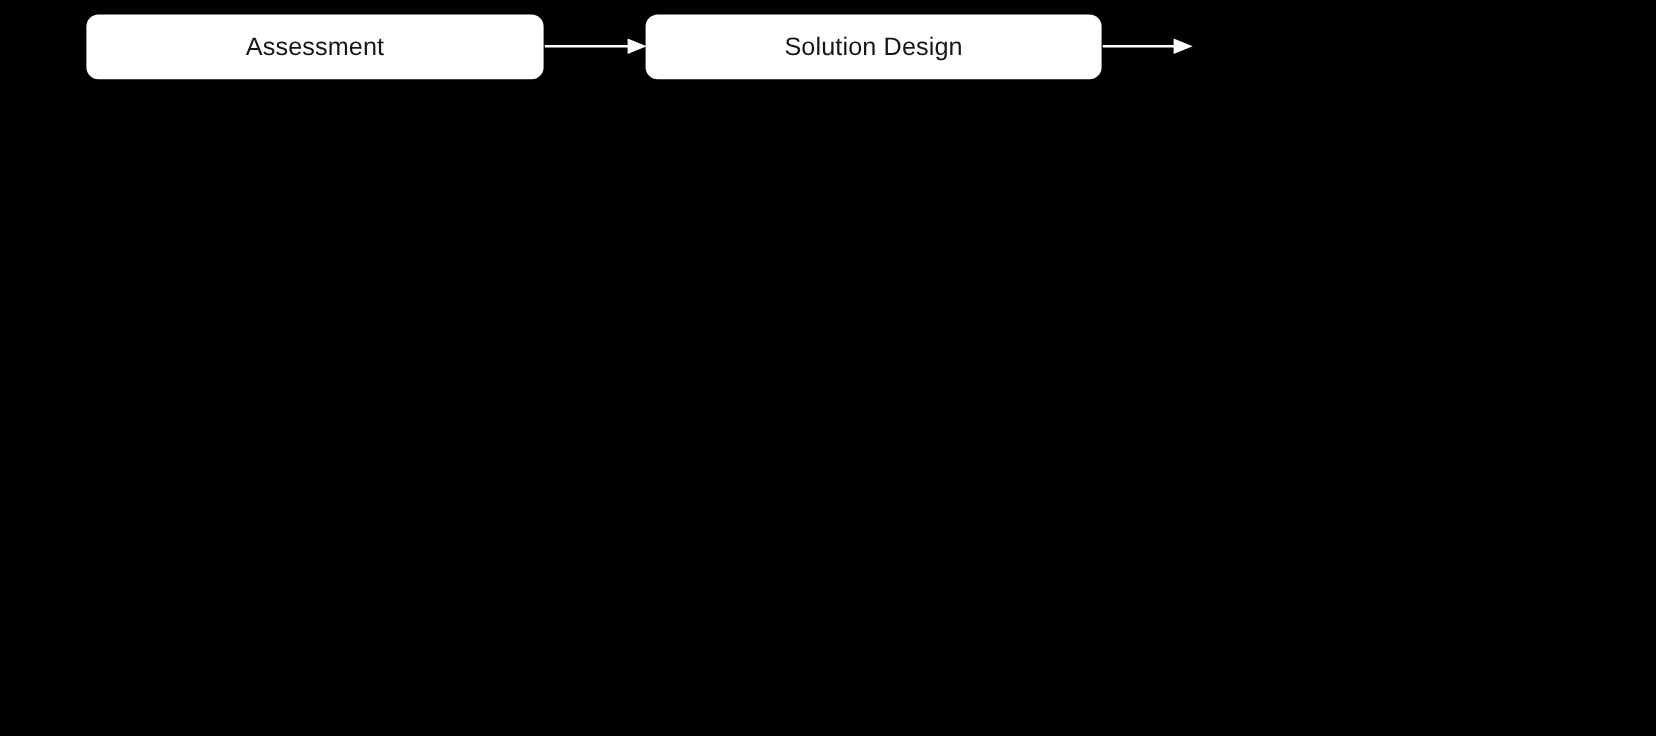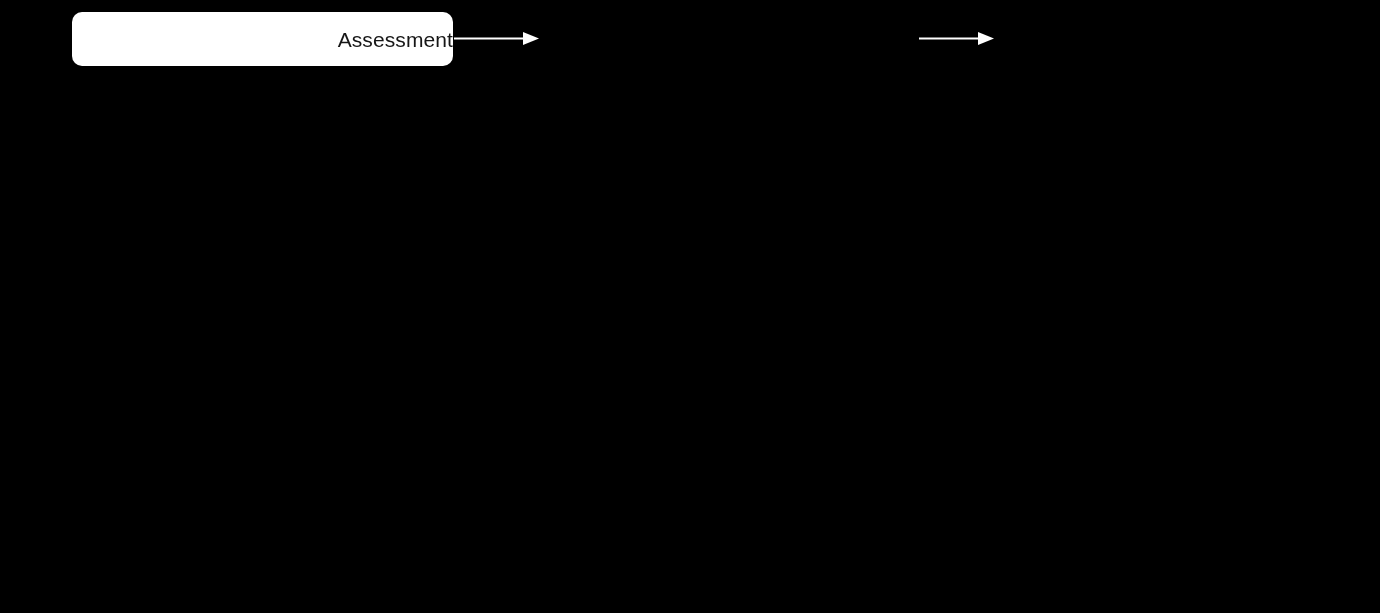--- a/index.html
+++ b/index.html
@@ -28,21 +28,21 @@
   
   .process-node {
     position: absolute;
     top: 12px;
     height: 54px;
     background: #FFFFFF;
     border-radius: 10px;
     box-sizing: border-box;
     display: flex;
     align-items: center;
-    justify-content: flex-end;
+    justify-content: center;
     overflow: hidden;
   }
   .process-node .node-label {
     font-family: "Liberation Sans", sans-serif;
     font-size: 21px;
     font-weight: 400;
     color: #161616;
     line-height: 1;
     letter-spacing: 0.1px;
     white-space: nowrap;
@@ -73,20 +73,23 @@
     <span class="node-label">Assessment</span>
   </div>
 
   <div id="arrow-assessment-to-solution-design" class="connector-arrow">
     <svg viewBox="0 0 86 26" preserveAspectRatio="none">
       <line x1="1" y1="12.5" x2="72" y2="12.5" stroke="#FFFFFF" stroke-width="2"></line>
       <polygon points="70,6 86,12.5 70,19" fill="#FFFFFF"></polygon>
     </svg>
   </div>
 
+  <div id="node-solution-design" class="process-node">
+    <span class="node-label">Solution Design</span>
+  </div>
 
   <div id="arrow-solution-design-to-recommendation" class="connector-arrow">
     <svg viewBox="0 0 76 26" preserveAspectRatio="none">
       <line x1="1" y1="12.5" x2="62" y2="12.5" stroke="#FFFFFF" stroke-width="2"></line>
       <polygon points="60,6 76,12.5 60,19" fill="#FFFFFF"></polygon>
     </svg>
   </div>
 
 
 </div>

